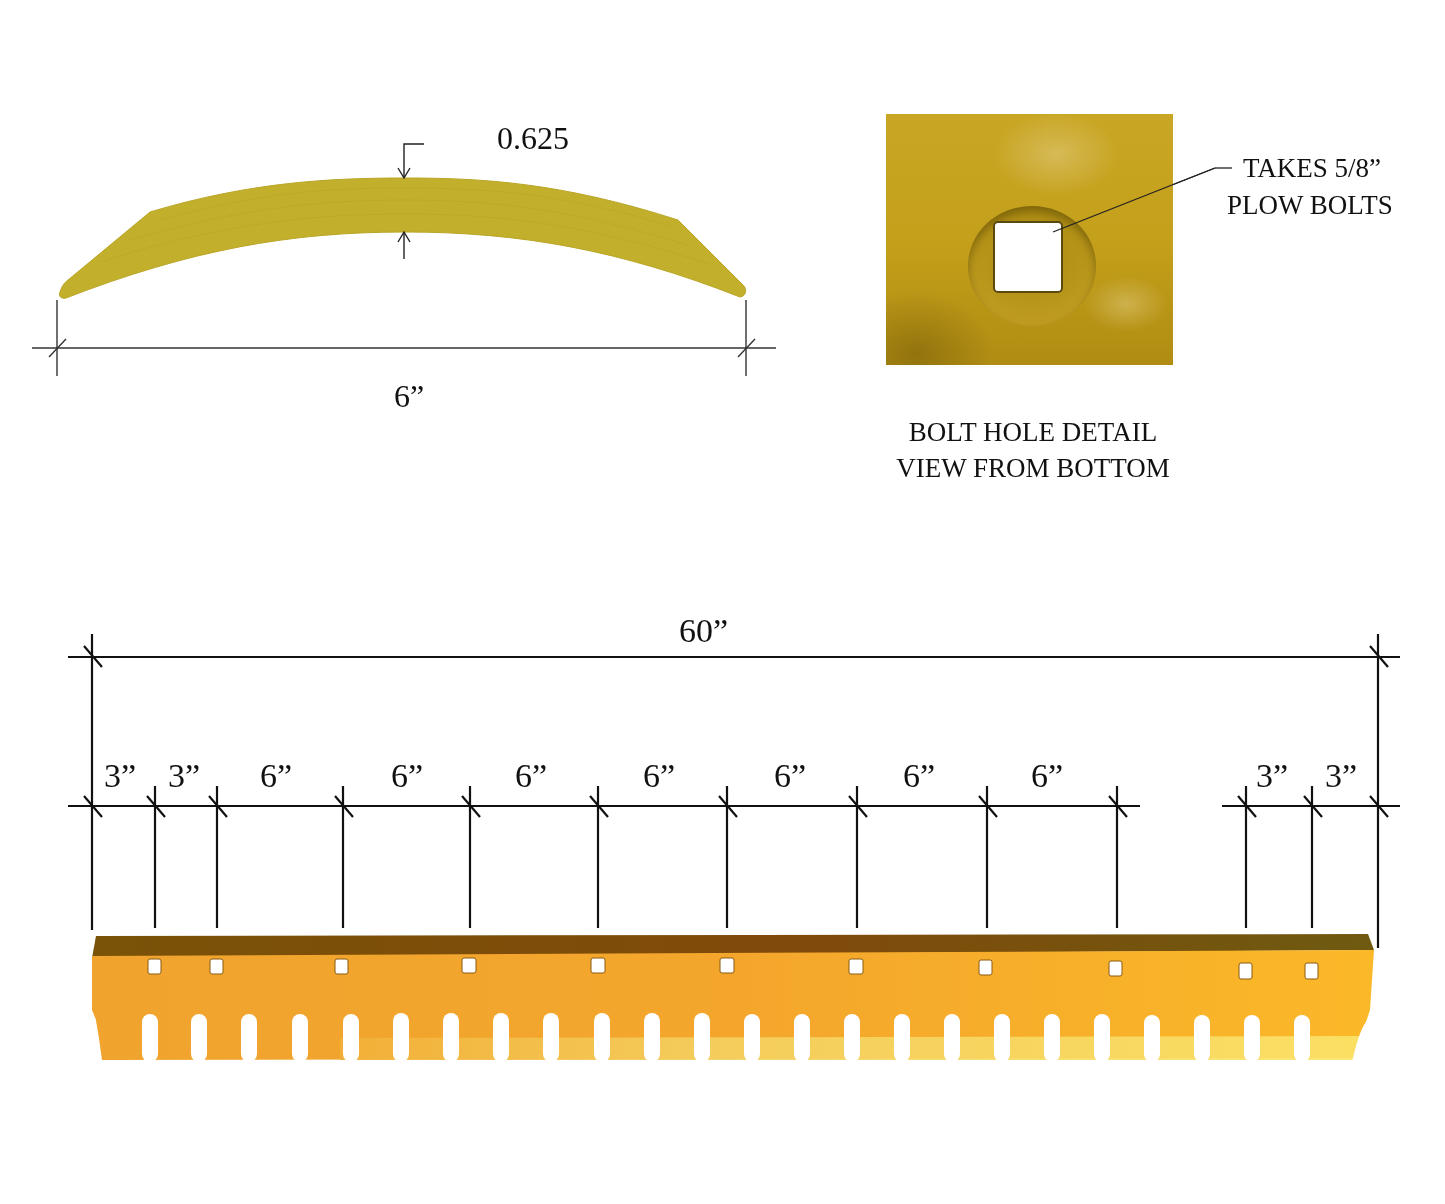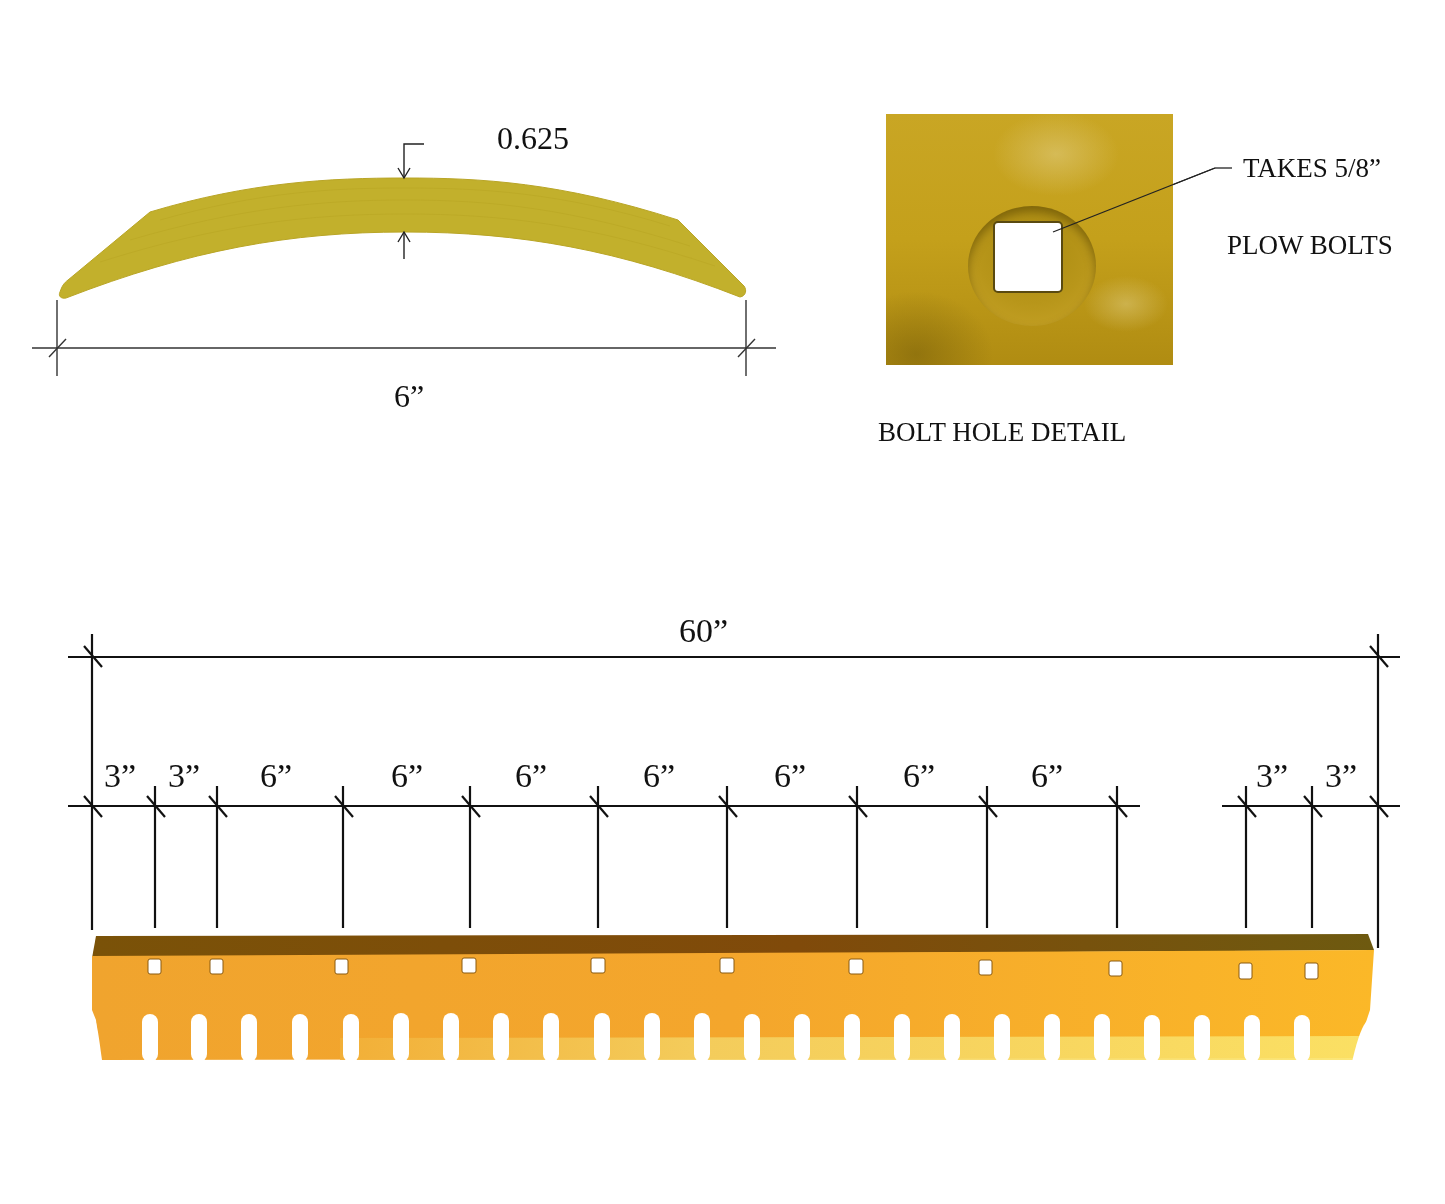--- a/index.html
+++ b/index.html
@@ -1,21 +1,21 @@
 <!DOCTYPE html>
 <html><head>
 <meta charset="utf-8">
 <style>
   html, body { margin: 0; padding: 0; background: #ffffff; }
   body { width: 1445px; height: 1204px; position: relative; overflow: hidden;
          font-family: "Liberation Serif", "DejaVu Serif", serif; color: #111; }
   .abs { position: absolute; }
   .lbl { position: absolute; font-family: "Liberation Serif", "DejaVu Serif", serif; color: #111; white-space: nowrap; line-height: 1; }
   .dim { font-size: 34px; }
-  .cap { font-size: 27px; text-align: left; line-height: 36px; }
+  .cap { font-size: 27px; text-align: center; line-height: 36px; }
   svg { position: absolute; left: 0; top: 0; }
   .photo {
     position: absolute; left: 886px; top: 114px; width: 287px; height: 251px;
     background:
       radial-gradient(ellipse 60px 40px at 240px 190px, rgba(220,200,120,0.55), rgba(0,0,0,0) 70%),
       radial-gradient(ellipse 90px 60px at 170px 40px, rgba(225,205,130,0.55), rgba(0,0,0,0) 70%),
       radial-gradient(ellipse 110px 90px at 30px 240px, rgba(120,95,10,0.55), rgba(0,0,0,0) 70%),
       linear-gradient(180deg, #c9a624 0%, #c4a01b 50%, #b08c12 100%);
     overflow: hidden;
   }
@@ -179,24 +179,25 @@
   <div class="boss"></div>
   <div class="sq"></div>
 </div>
 <div class="abs" style="left:0; top:0;">
   <svg width="1445" height="1204" viewBox="0 0 1445 1204">
     <line x1="1053" y1="232" x2="1215" y2="168" stroke="#222" stroke-width="1.3"></line>
   </svg>
 </div>
 
 <div class="lbl" style="left:1243px; top:155px; font-size:27px;text-align:right;">TAKES 5/8”</div>
-<div class="lbl" style="left:1227px; top:192px; font-size:27px;margin-top:40px;">PLOW BOLTS</div>
+<div class="lbl" style="left:1227px; top:192px; font-size:27px;">PLOW BOLTS</div>
 
 <div class="lbl cap" style="left:878px; top:414px; width:310px;">
   <div>BOLT HOLE DETAIL</div>
+  <div>VIEW FROM BOTTOM</div>
 </div>
 
 <div class="lbl dim" style="left:679px; top:614px;">60”</div>
 
 <div class="lbl dim" style="left:104px; top:759px;">3”</div>
 <div class="lbl dim" style="left:168px; top:759px;">3”</div>
 <div class="lbl dim" style="left:260px; top:759px;">6”</div>
 <div class="lbl dim" style="left:391px; top:759px;">6”</div>
 <div class="lbl dim" style="left:515px; top:759px;">6”</div>
 <div class="lbl dim" style="left:643px; top:759px;">6”</div>

